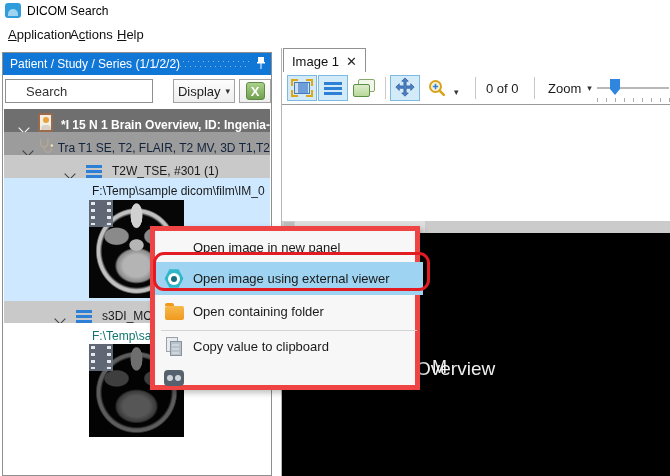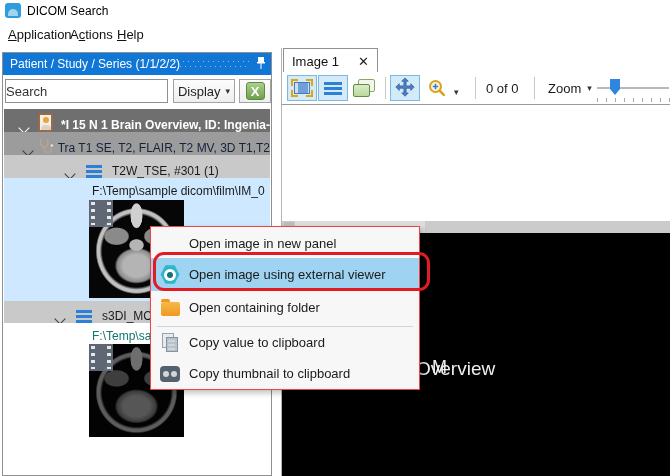--- a/index.html
+++ b/index.html
@@ -18,21 +18,21 @@
 
   
   .left-panel{left:2px;top:52px;width:270px;height:424px;background:#fff;border:1px solid #8f8f8f;box-sizing:border-box;}
   .lp-header{left:0;top:0;width:268px;height:22px;background:#1177d7;}
   .lp-header-text{left:7px;top:4px;font-size:12px;color:#fff;}
   .lp-dots{left:150px;top:8px;width:96px;height:7px;
     background-image:repeating-linear-gradient(90deg,rgba(255,255,255,.5) 0 1px,transparent 1px 5px),
                      repeating-linear-gradient(90deg,rgba(255,255,255,.5) 0 1px,transparent 1px 5px);
     background-size:96px 1px;background-position:0 0,2px 5px;background-repeat:repeat-x;}
   .pin{left:252px;top:3px;width:12px;height:15px;}
-  .search-input{left:2px;top:26px;width:163px;height:24px;border:1px solid #8f8f8f;font-size:13px;padding:0 0;box-sizing:border-box;
+  .search-input{left:2px;top:26px;width:148px;height:24px;border:1px solid #8f8f8f;font-size:13px;padding:0 20px;box-sizing:border-box;
     font-family:"Liberation Sans",sans-serif;outline:none;color:#0f766e;}
   .search-input::placeholder{color:#333;opacity:1;}
   .btn{border:1px solid #a3a3a3;background:linear-gradient(#fdfdfd,#eee);box-sizing:border-box;font-size:13px;color:#222;
        display:flex;align-items:center;justify-content:center;gap:5px;}
   .display-btn{left:170px;top:26px;width:62px;height:24px;}
   .caret{font-size:9px;color:#333;line-height:1;}
   .excel-btn{left:236px;top:26px;width:32px;height:24px;}
   .excel-x{width:19px;height:18px;border-radius:3px;background:linear-gradient(#abd08c,#6fa04e);border:1px solid #5e8a44;
            color:#fff;font-weight:bold;font-size:13px;display:flex;align-items:center;justify-content:center;box-sizing:border-box;}
 
@@ -67,21 +67,21 @@
     radial-gradient(ellipse 44% 45% at 50% 52%,rgba(0,0,0,0) 0 82%,#5c5c5c 88% 94%,rgba(0,0,0,0) 98%),
     #030303;}
   .film{position:absolute;left:0;top:0;width:24px;height:27px;background:rgba(104,112,126,.92);}
   .film::before,.film::after{content:"";position:absolute;top:2px;bottom:2px;width:4px;
     background-image:repeating-linear-gradient(#e4e7eb 0 3px,transparent 3px 7px);}
   .film::before{left:2px}.film::after{right:2px}
 
   
   .right-panel{left:281px;top:48px;width:389px;height:428px;background:#fff;border-left:1px solid #b5b5b5;box-sizing:border-box;}
   .tab{left:1px;top:0;height:24px;padding:0 8px;border:1px solid #919191;border-bottom:none;background:#fff;
-       display:flex;align-items:center;gap:19px;font-size:13px;color:#111;}
+       display:flex;align-items:center;gap:7px;font-size:13px;color:#111;}
   .tab-close{font-size:13px;font-weight:bold;color:#222;line-height:1;}
   .toolbar{left:0;top:24px;width:389px;height:33px;background:#fff;border-bottom:1px solid #9a9a9a;box-sizing:border-box;}
   .tbtn{top:3px;width:30px;height:26px;display:flex;align-items:center;justify-content:center;box-sizing:border-box;border:1px solid transparent;}
   .tbtn.sel{background:#d3eaf8;border-color:#7cb8e0;}
   .tsep{top:5px;width:1px;height:22px;background:#c8c8c8;}
   .tb-text{top:9px;font-size:13px;color:#1a1a1a;}
   .ic-frame{position:relative;width:22px;height:18px;}
   .ic-frame .c{position:absolute;width:5px;height:5px;border:2px solid #dca816;}
   .ic-frame .tl{left:0;top:0;border-right:none;border-bottom:none;}
   .ic-frame .tr{right:0;top:0;border-left:none;border-bottom:none;}
@@ -103,21 +103,21 @@
   .thumb.sel{border:3px solid #ffe115;}
   .thumb-label{top:81px;width:72px;text-align:center;font-size:12px;color:#1a1a1a;}
   .hscroll{left:0;top:173px;width:389px;height:12px;background:#cbcbcb;}
   .hscroll .larr{position:absolute;left:2px;top:1px;width:10px;height:10px;background:#bdbdbd;}
   .hscroll .hthumb{position:absolute;left:13px;top:0;width:130px;height:12px;background:#dedede;}
   .viewport{left:0;top:185px;width:389px;height:243px;background:#000;}
   .overlay1{left:134px;top:93px;color:#efefef;font-size:19px;margin-top:32px;}
   .overlay2{left:150px;top:124px;color:#efefef;font-size:18px;}
 
   
-  .ctx{left:150px;top:226px;width:270px;height:164px;background:#f7f7f7;border:1px solid #ef4444;
+  .ctx{left:150px;top:226px;width:270px;height:164px;background:#f7f7f7;border:5px solid #ef4444;
        box-shadow:3px 3px 6px rgba(0,0,0,.25);box-sizing:border-box;z-index:50;font-size:13px;}
   .ctx-item{position:absolute;left:0;width:268px;display:flex;align-items:center;box-sizing:border-box;color:#1a1a1a;}
   .ctx-item .ictray{width:38px;display:flex;justify-content:center;flex:none;}
   .ctx-hl{background:#9ed4f2;}
   .ctx-sep{position:absolute;left:6px;width:256px;height:1px;background:#d4d4d4;}
   .eye-hex{width:20px;height:20px;background:#2fb7c9;clip-path:polygon(27% 4%,73% 4%,97% 50%,73% 96%,27% 96%,3% 50%);
            display:flex;align-items:center;justify-content:center;}
   .eye-white{width:12px;height:12px;background:#fff;border-radius:50%;display:flex;align-items:center;justify-content:center;}
   .eye-pupil{width:6px;height:6px;background:#17707f;border-radius:50%;}
   .folder{width:19px;height:14px;background:linear-gradient(#f7b84a,#ef9a1f);border-radius:2px;position:relative;margin-top:3px;}
@@ -315,19 +315,18 @@
         </span>
       <span>Copy value to clipboard</span>
     </div>
     <div class="ctx-item" style="top:131px;height:31px;">
       <span class="ictray">
           <span class="goggles">
             <i></i>
             <i></i>
           </span>
         </span>
-      <span>Copy thumbnail to clipboard</span>
     </div>
   </div>
 
   <div class="abs annotation"></div>
 
 </div>
 
 </body></html>

